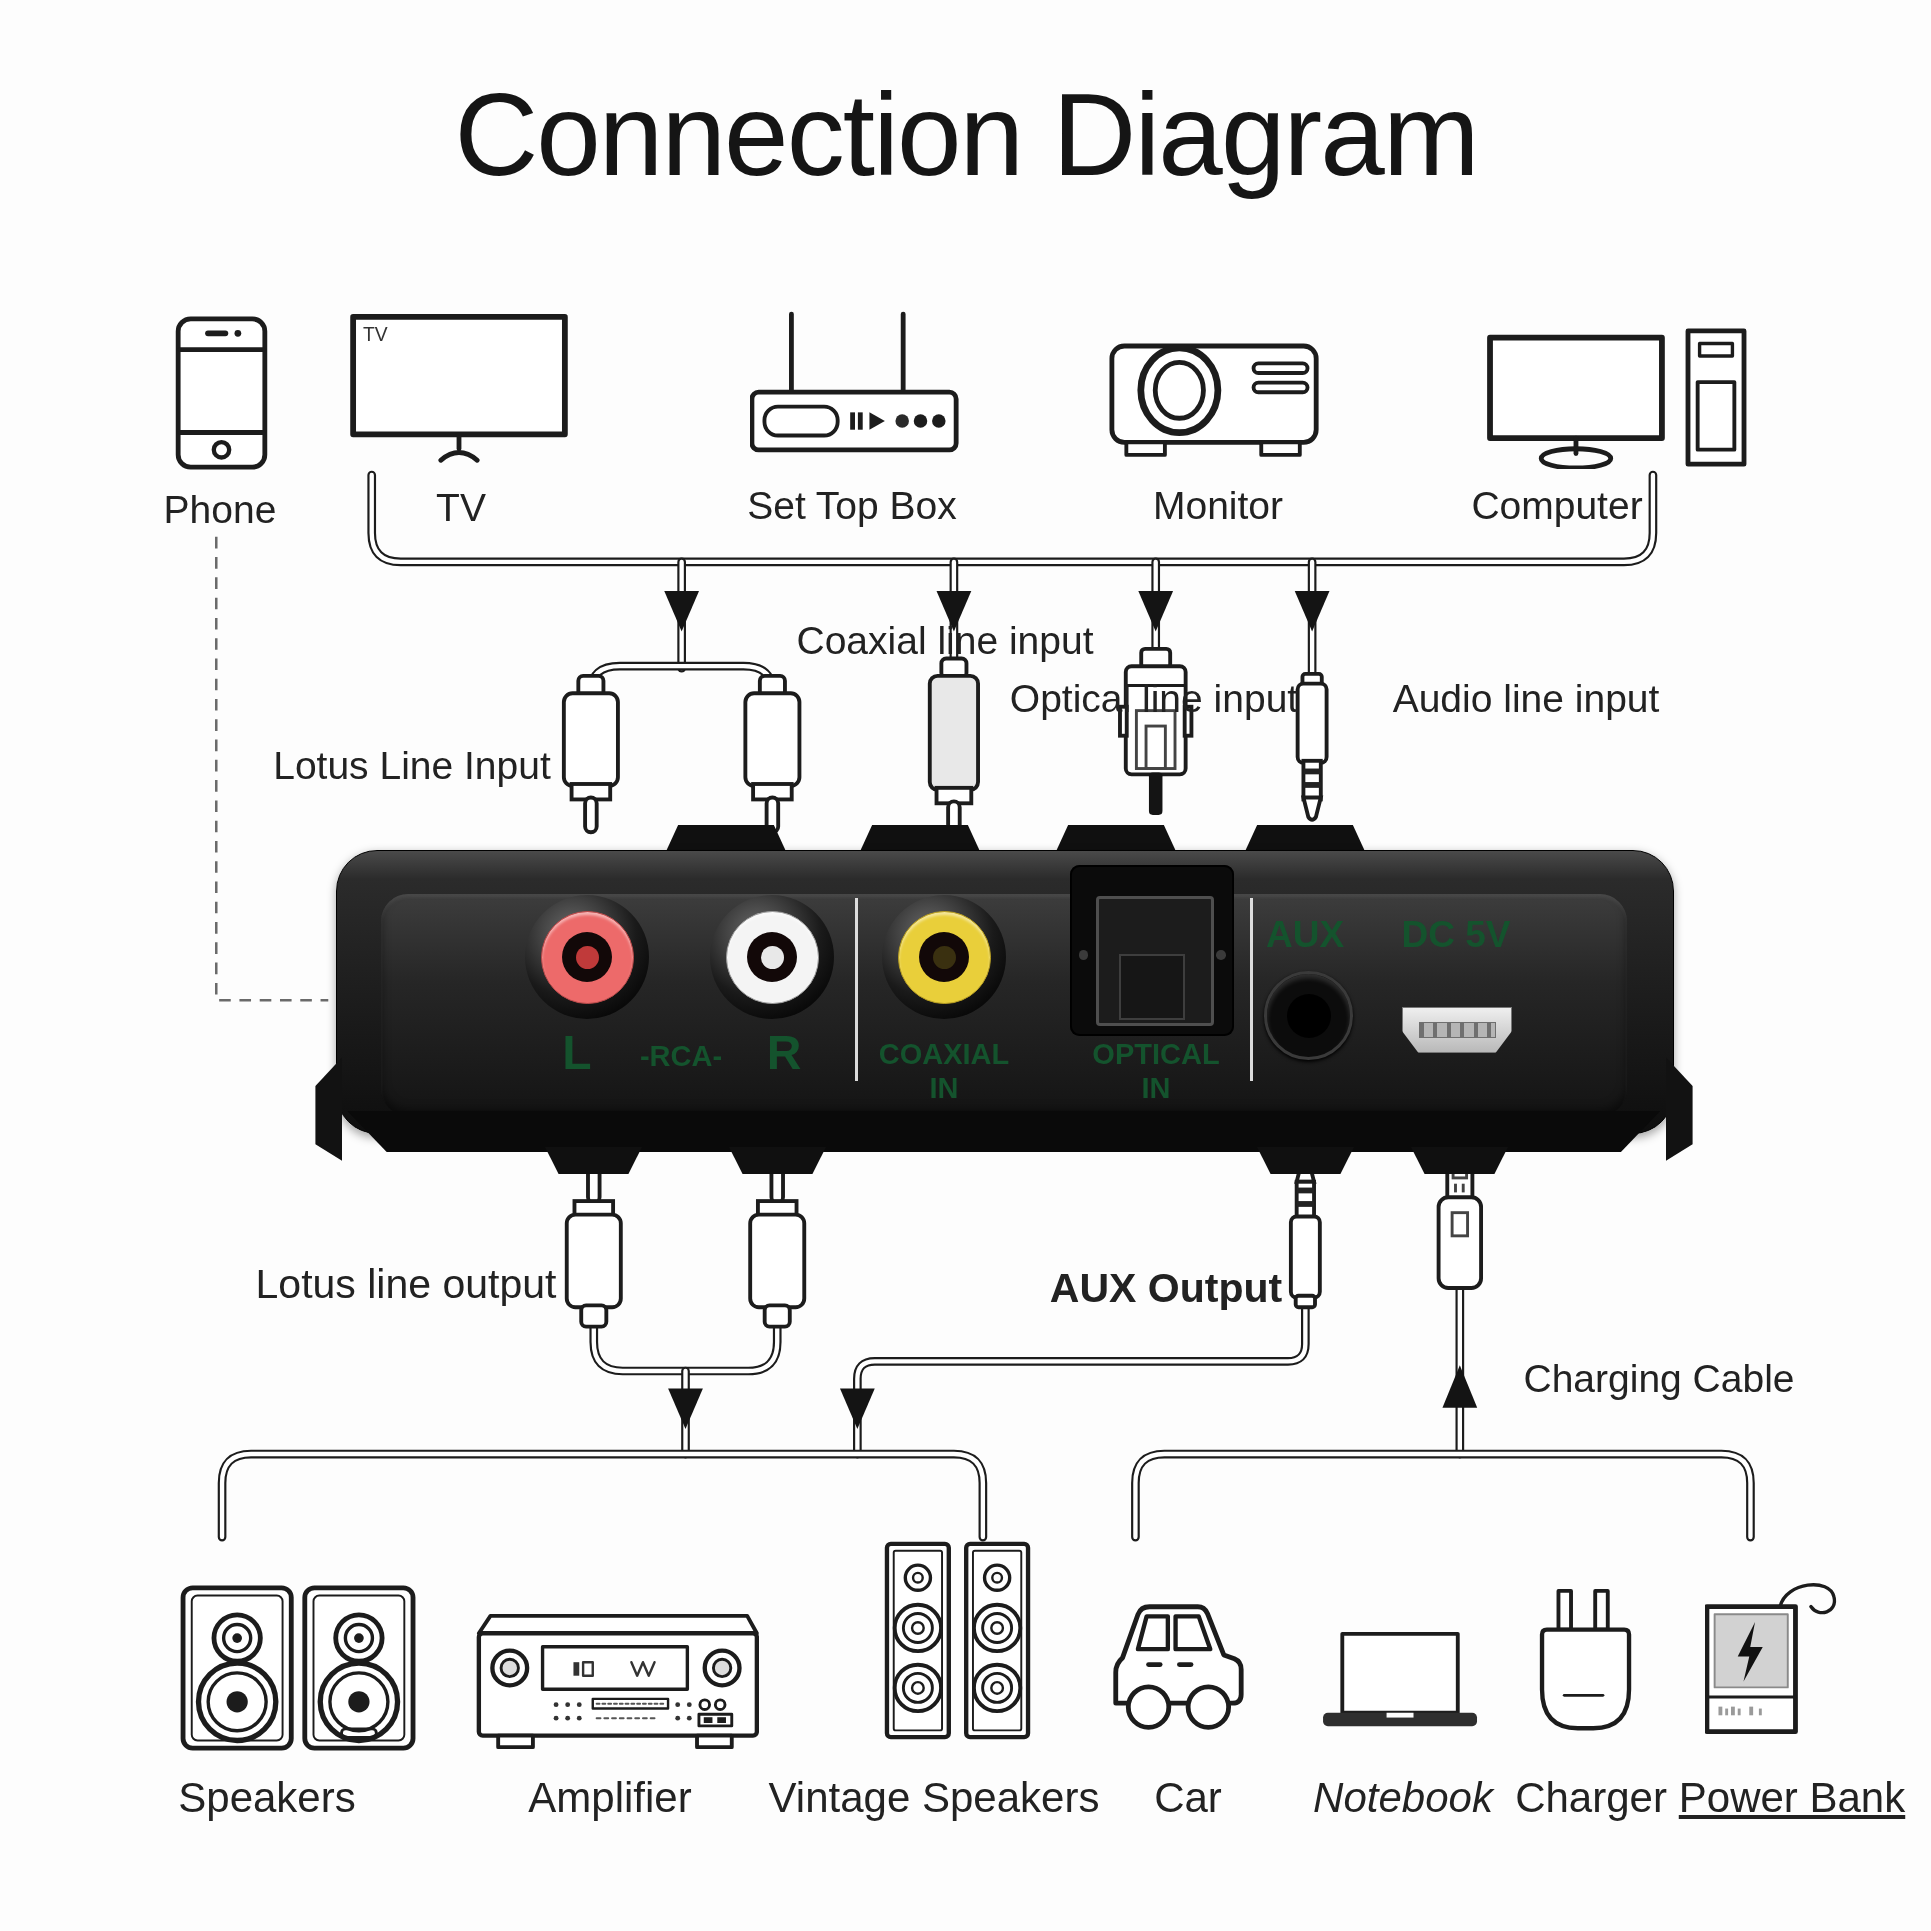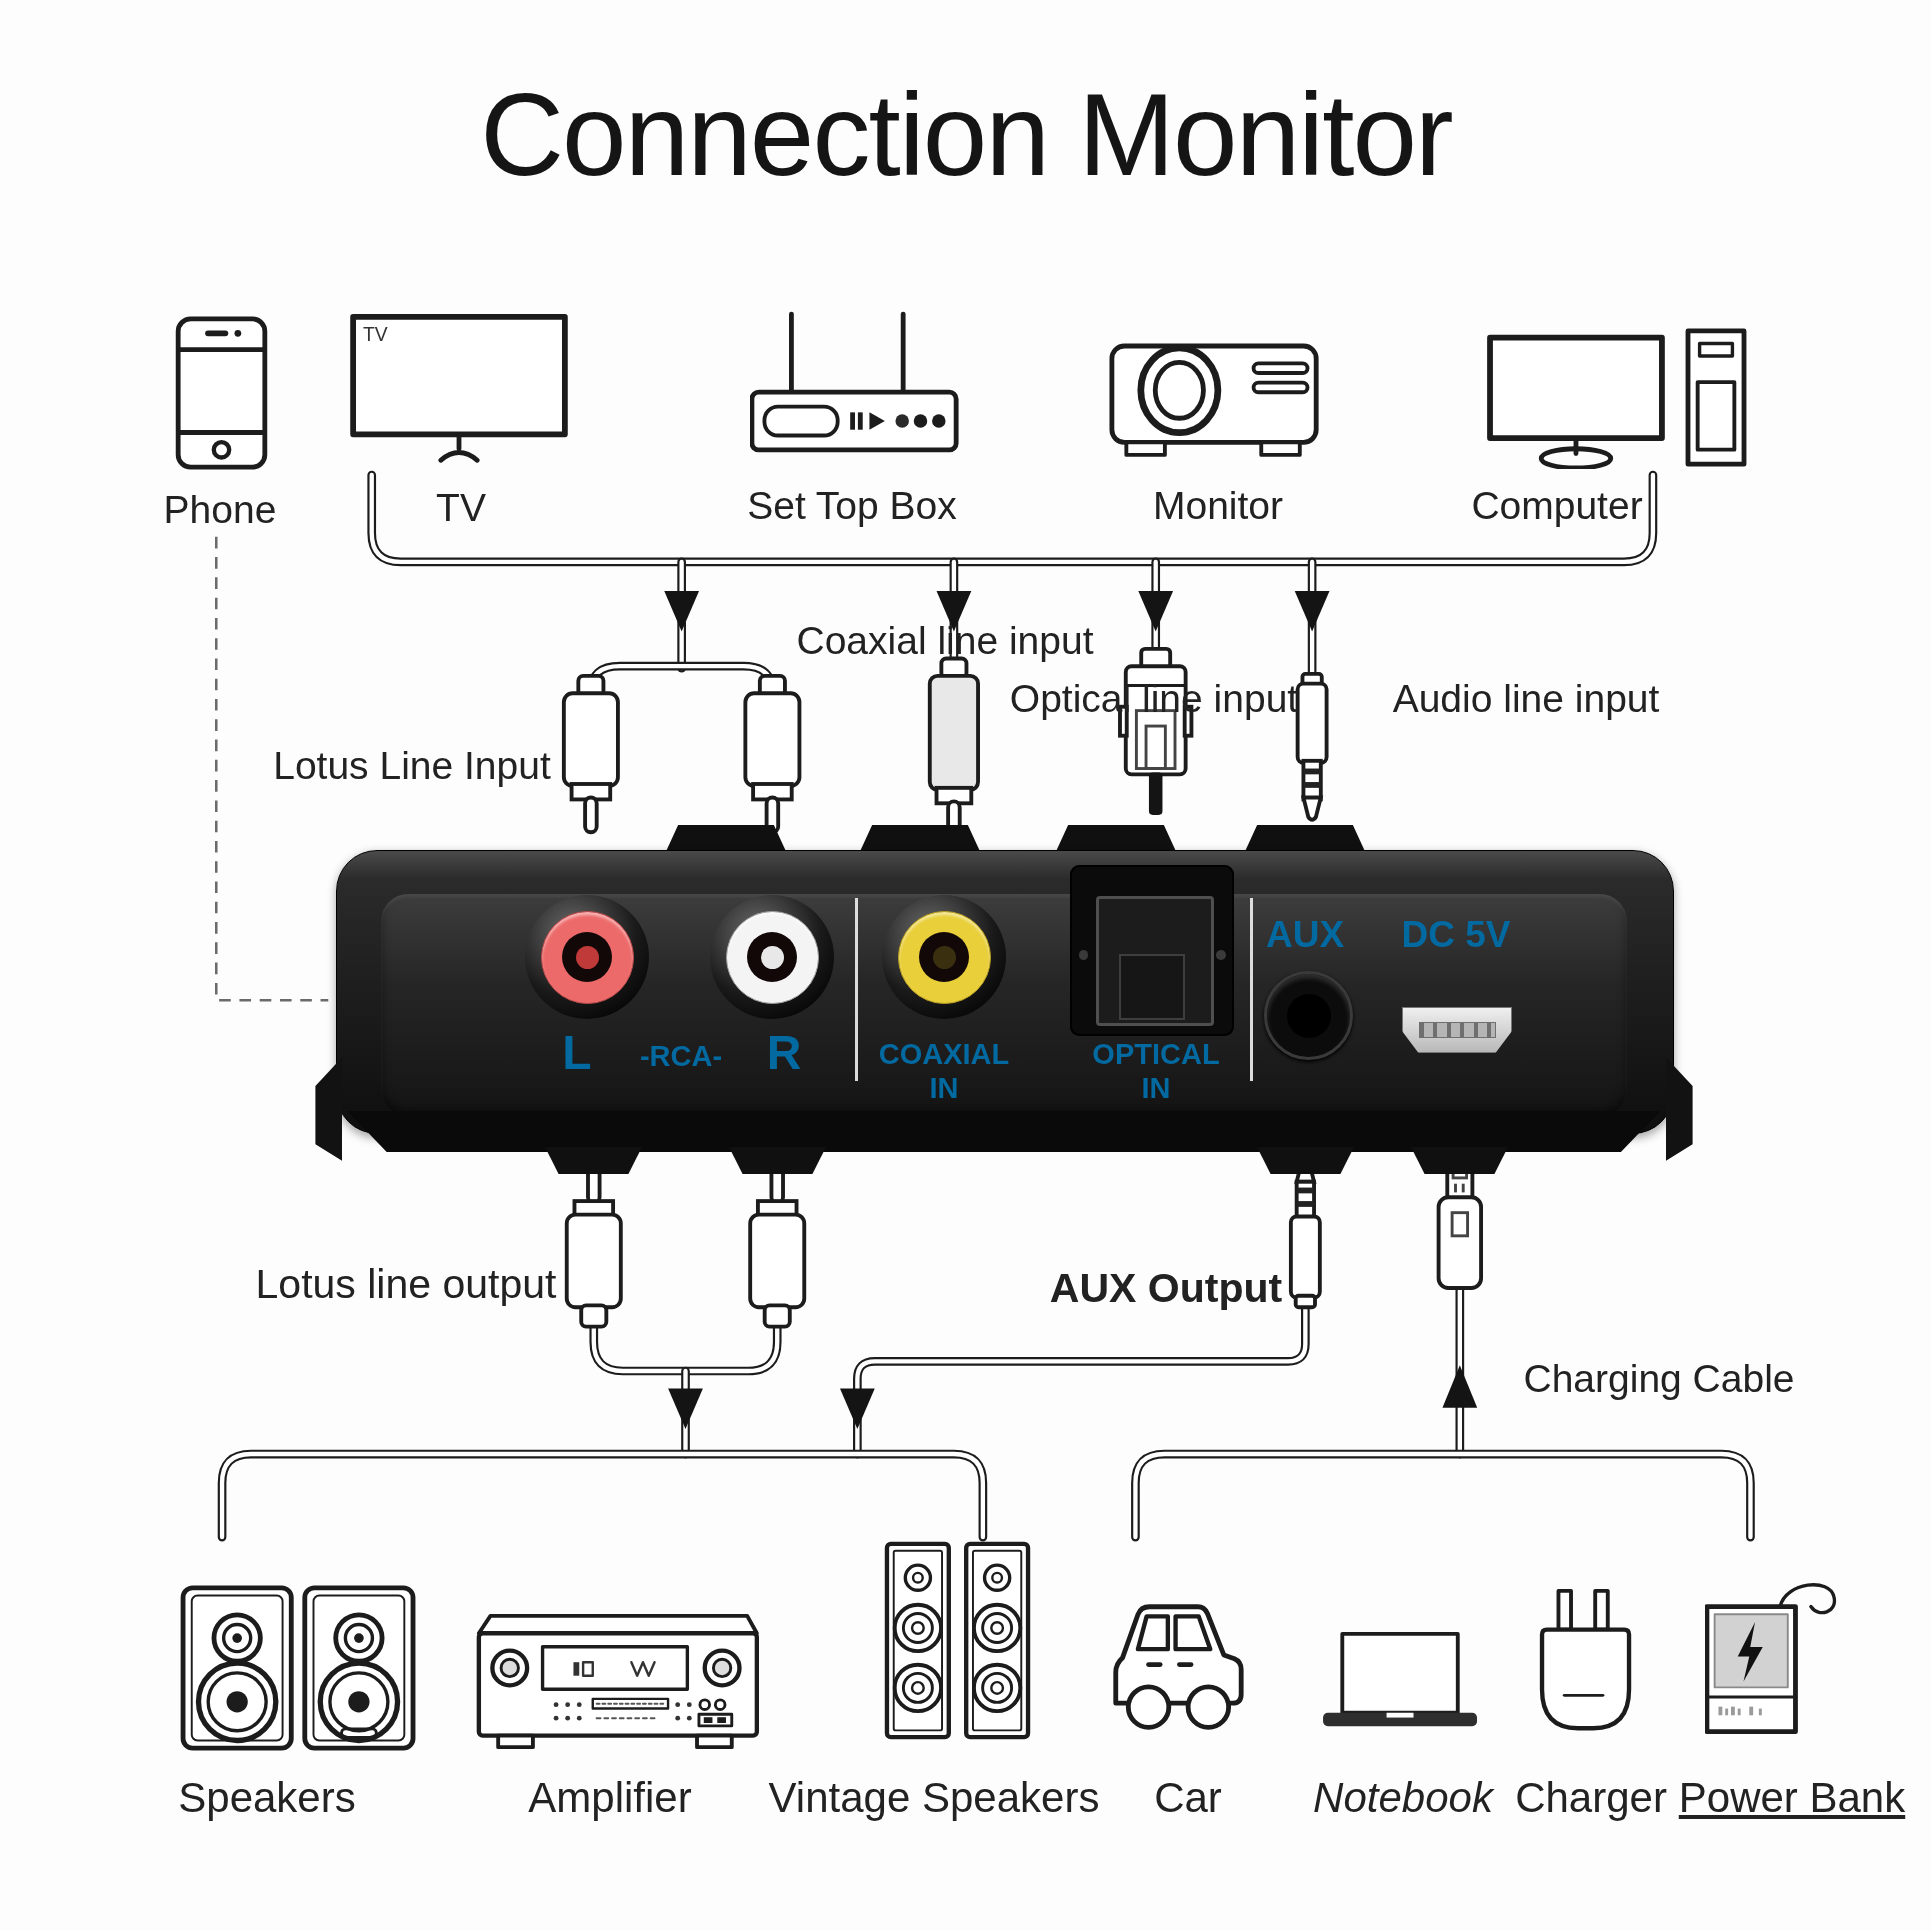--- a/index.html
+++ b/index.html
@@ -52,21 +52,21 @@
   .opt-dot{position:absolute;width:9.7px;height:9.7px;border-radius:50%;background:#3a3a3a;top:85px;}
   .aux-outer{width:83px;height:83px;background:#0c0c0c;border:3.9px solid #3a3a3a;
     box-shadow:inset 0 3.9px 4.8px rgba(255,255,255,.15),0 1.9px 3.9px #000;}
   .aux-inner{width:44px;height:44px;background:#000;}
   .usb{position:absolute;left:1074px;top:182px;width:108px;height:44px;z-index:5;
     background:linear-gradient(180deg,#efefef,#b9b9b9);border:1.9px solid #777;
     clip-path:polygon(0 0,100% 0,100% 52%,85% 100%,15% 100%,0 52%);display:flex;align-items:center;justify-content:center;}
   .usb-slot{width:75px;height:14.5px;background:#9a9a9a;border:1px solid #6f6f6f;
     background-image:repeating-linear-gradient(90deg,#6f6f6f 0 3.9px,#b5b5b5 3.9px 13.5px);}
   .dlbl{position:absolute;z-index:6;transform:translate(-50%,-50%);white-space:nowrap;
-    color:#0369a1;font-weight:bold;}
+    color:#14532d;font-weight:bold;}
 </style>
 <title>Connection Diagram</title></head>
 <body>
 
 <div id="stage">
 
   <svg id="cables" width="1931" height="1931" viewBox="0 0 2000 2000">
 
     <path class="dashed" d="M224 556 V1036 H340"></path>
 
@@ -180,21 +180,21 @@
     </g>
     <g>
       <path class="cable-o" d="M1176 1592 V1536 Q1176 1506 1206 1506 H1783 Q1813 1506 1813 1536 V1592"></path>
       <path class="cable-i" d="M1176 1592 V1536 Q1176 1506 1206 1506 H1783 Q1813 1506 1813 1536 V1592"></path>
     </g>
     <polygon class="arrow" points="692,1438 728,1438 710,1480"></polygon>
     <polygon class="arrow" points="870,1438 906,1438 888,1480"></polygon>
     <polygon class="arrow" points="1494,1458 1530,1458 1512,1414"></polygon>
   </svg>
 
-  <div class="lbl lbl-big" style="left:966px;top:135px;">Connection Monitor</div>
+  <div class="lbl lbl-big" style="left:966px;top:135px;">Connection Diagram</div>
 
   <div class="icon" style="left:174px;top:315px;">
     <svg width="95" height="156" viewBox="0 0 98 162">
       <rect x="4" y="4" width="90" height="154" rx="13" stroke-width="5" fill="#fff"></rect>
       <line x1="6" y1="36" x2="92" y2="36" stroke-width="5"></line>
       <rect x="32" y="16" width="24" height="6" rx="3" fill="#1c1c1c" stroke="none"></rect>
       <circle cx="66" cy="19" r="3.5" fill="#1c1c1c" stroke="none"></circle>
       <line x1="6" y1="122" x2="92" y2="122" stroke-width="5"></line>
       <circle cx="49" cy="140" r="8" stroke-width="4.5" fill="#fff"></circle>
     </svg>

